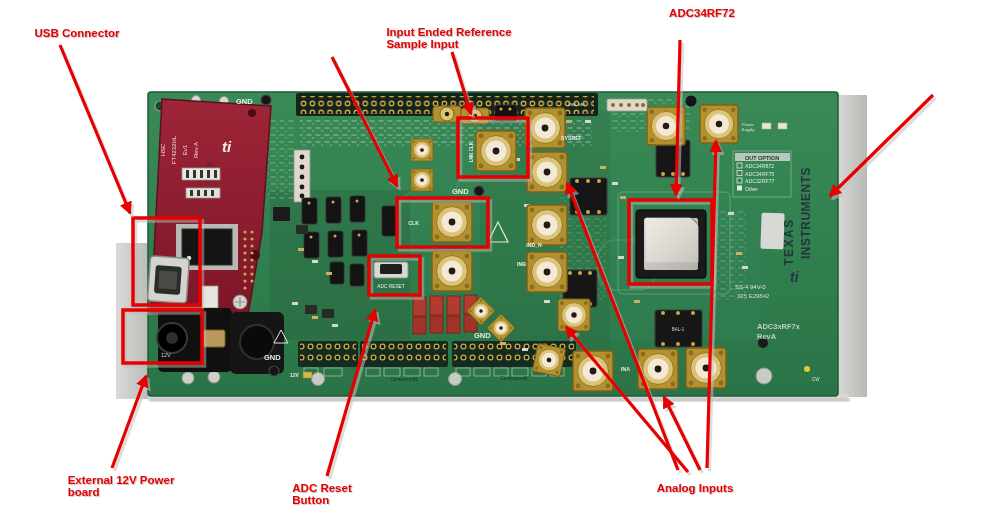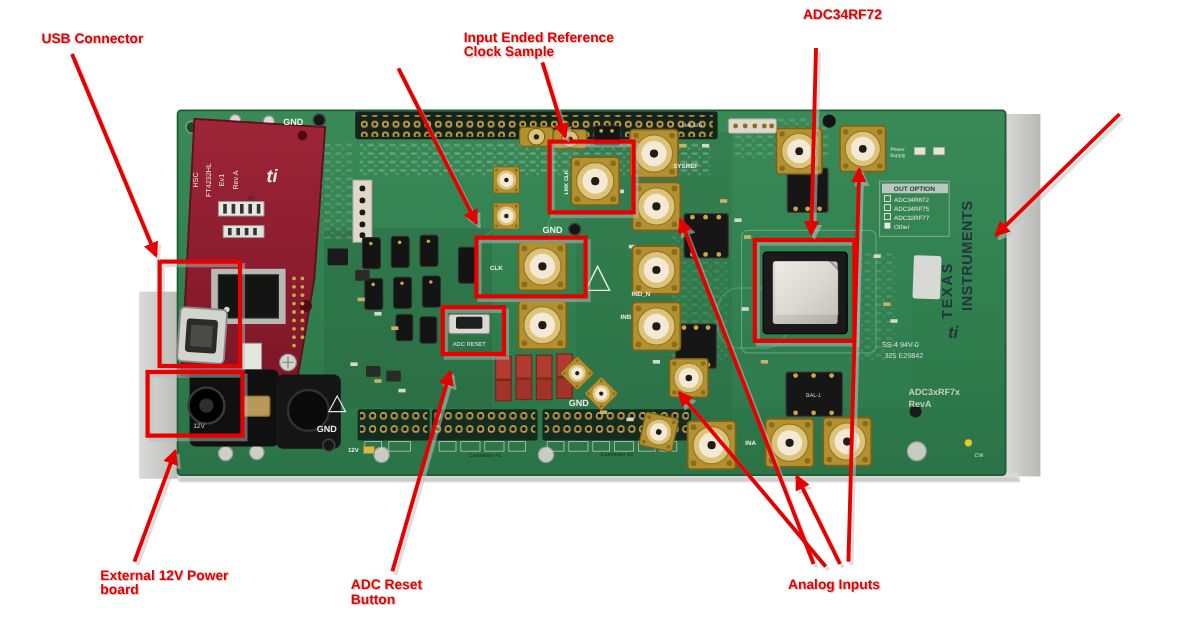--- a/index.html
+++ b/index.html
@@ -488,26 +488,26 @@
       <line x1="707" y1="468" x2="716" y2="141" marker-end="url(#ah)"></line>
     </g>
   </g>
 </svg>
 
 <div class="callout" style="left:77px;top:27px">
   <div>USB Connector</div>
 </div>
 <div class="callout" style="left:449px;top:26px">
   <div>Input Ended Reference</div>
-      <div>Clock Sample</div>
+      <div>Sample Input</div>
 </div>
 <div class="callout" style="left:702px;top:7px">
   <div>ADC34RF72</div>
 </div>
-<div class="callout" style="left:137px;top:474px">
+<div class="callout" style="left:121px;top:474px">
   <div>External 12V Power</div>
       <div>board</div>
 </div>
 <div class="callout" style="left:322px;top:482px">
   <div>ADC Reset</div>
       <div>Button</div>
 </div>
 <div class="callout" style="left:695px;top:482px">
   <div>Analog Inputs</div>
 </div>

